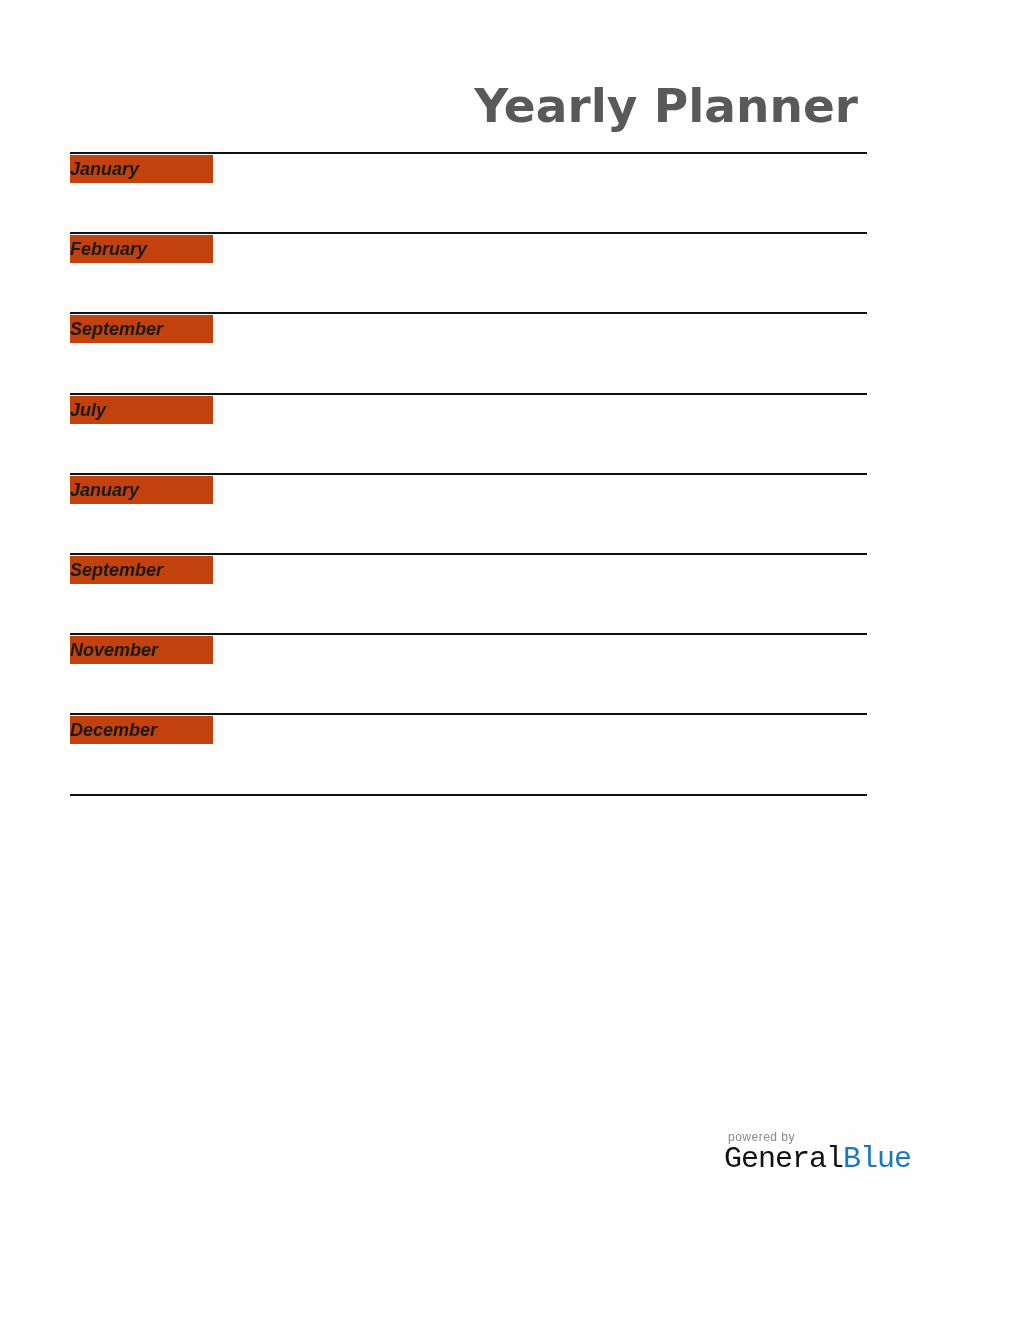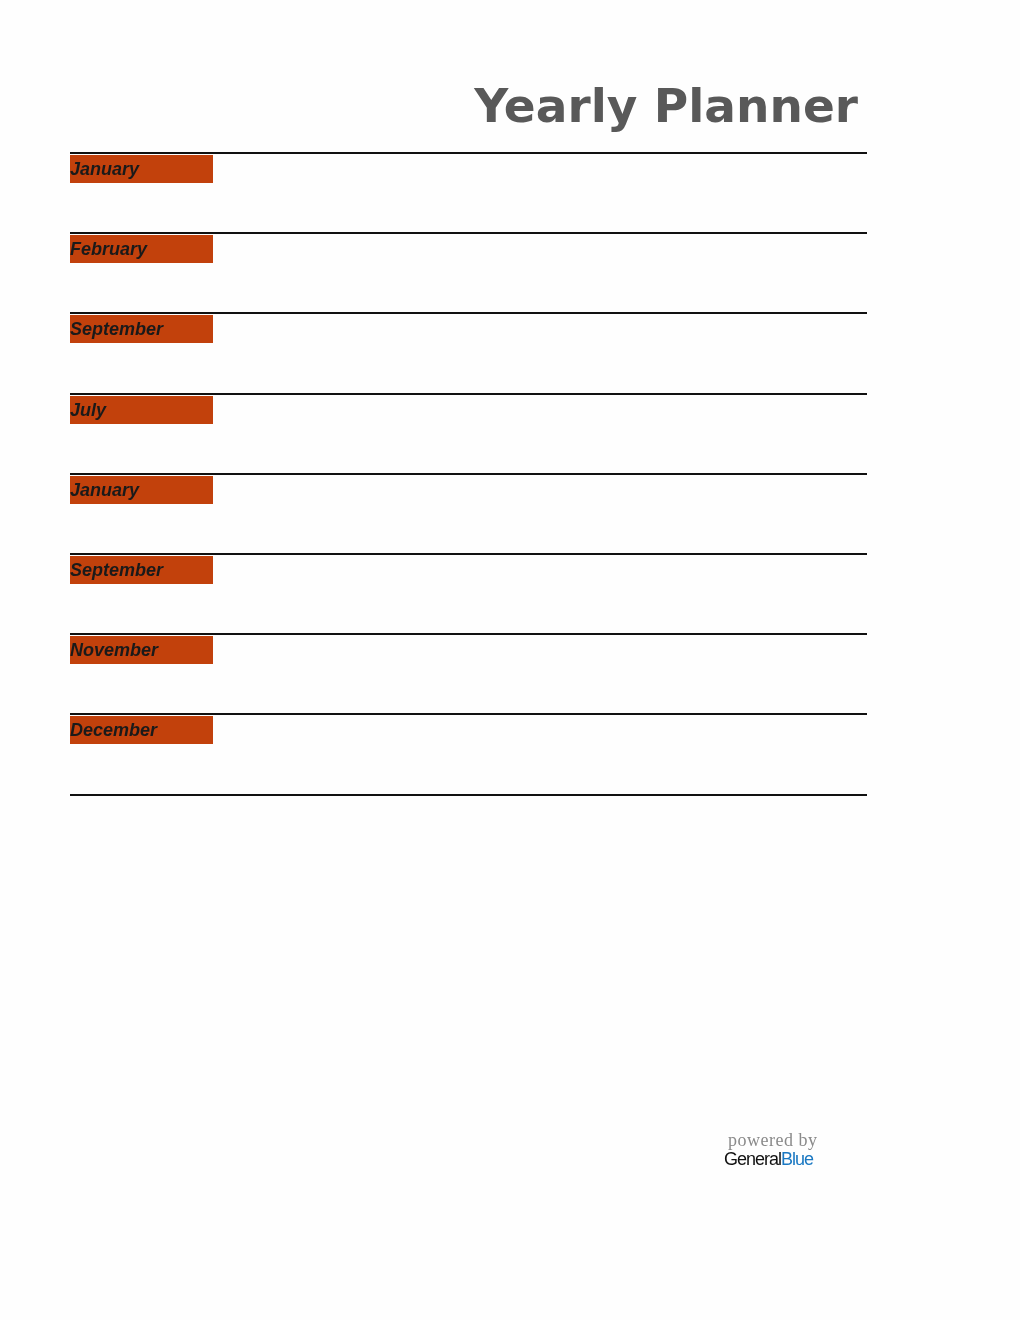--- a/index.html
+++ b/index.html
@@ -3,22 +3,22 @@
 <meta charset="utf-8">
 <style>
   html, body { margin:0; padding:0; background:#fefefe; }
   body { width:1020px; height:1320px; position:relative; overflow:hidden; font-family:"Liberation Sans", sans-serif; }
   .title { position:absolute; right:162px; top:78px; font-family:"DejaVu Sans", sans-serif; font-size:47px; font-weight:bold; color:#595959; letter-spacing:0px; }
   .rows { position:absolute; left:70px; top:152px; width:797px; }
   .row { height:80.2px; border-top:2px solid #111; box-sizing:border-box; position:relative; }
   .label { position:absolute; left:0; top:1px; width:143px; height:28px; background:#c2410c; box-sizing:border-box; line-height:28px; font-size:18px; font-style:italic; font-weight:bold; color:#1a1a1a; }
   .endline { border-top:2px solid #111; height:0; }
   .footer { position:absolute; left:724px; top:1130px; width:142px; }
-  .powered { font-size:18px; color:#8a8a8a; padding-left:4px; letter-spacing:0.5px; font-family:Liberation Serif, serif; }
-  .brand { font-size:18px; font-family:Liberation Sans, sans-serif; margin-top:-2px; letter-spacing:-1px; }
+  .powered { font-size:12px; color:#8a8a8a; padding-left:4px; letter-spacing:0.5px; font-family:Liberation Sans, sans-serif; }
+  .brand { font-size:30px; font-family:Liberation Mono, monospace; margin-top:-2px; letter-spacing:-1px; }
   .brand .g { color:#111; }
   .brand .b { color:#1a78c2; }
 </style>
 </head>
 <body>
 
 <div class="title">Yearly Planner</div>
 
 <div class="rows">
   <div class="row">

